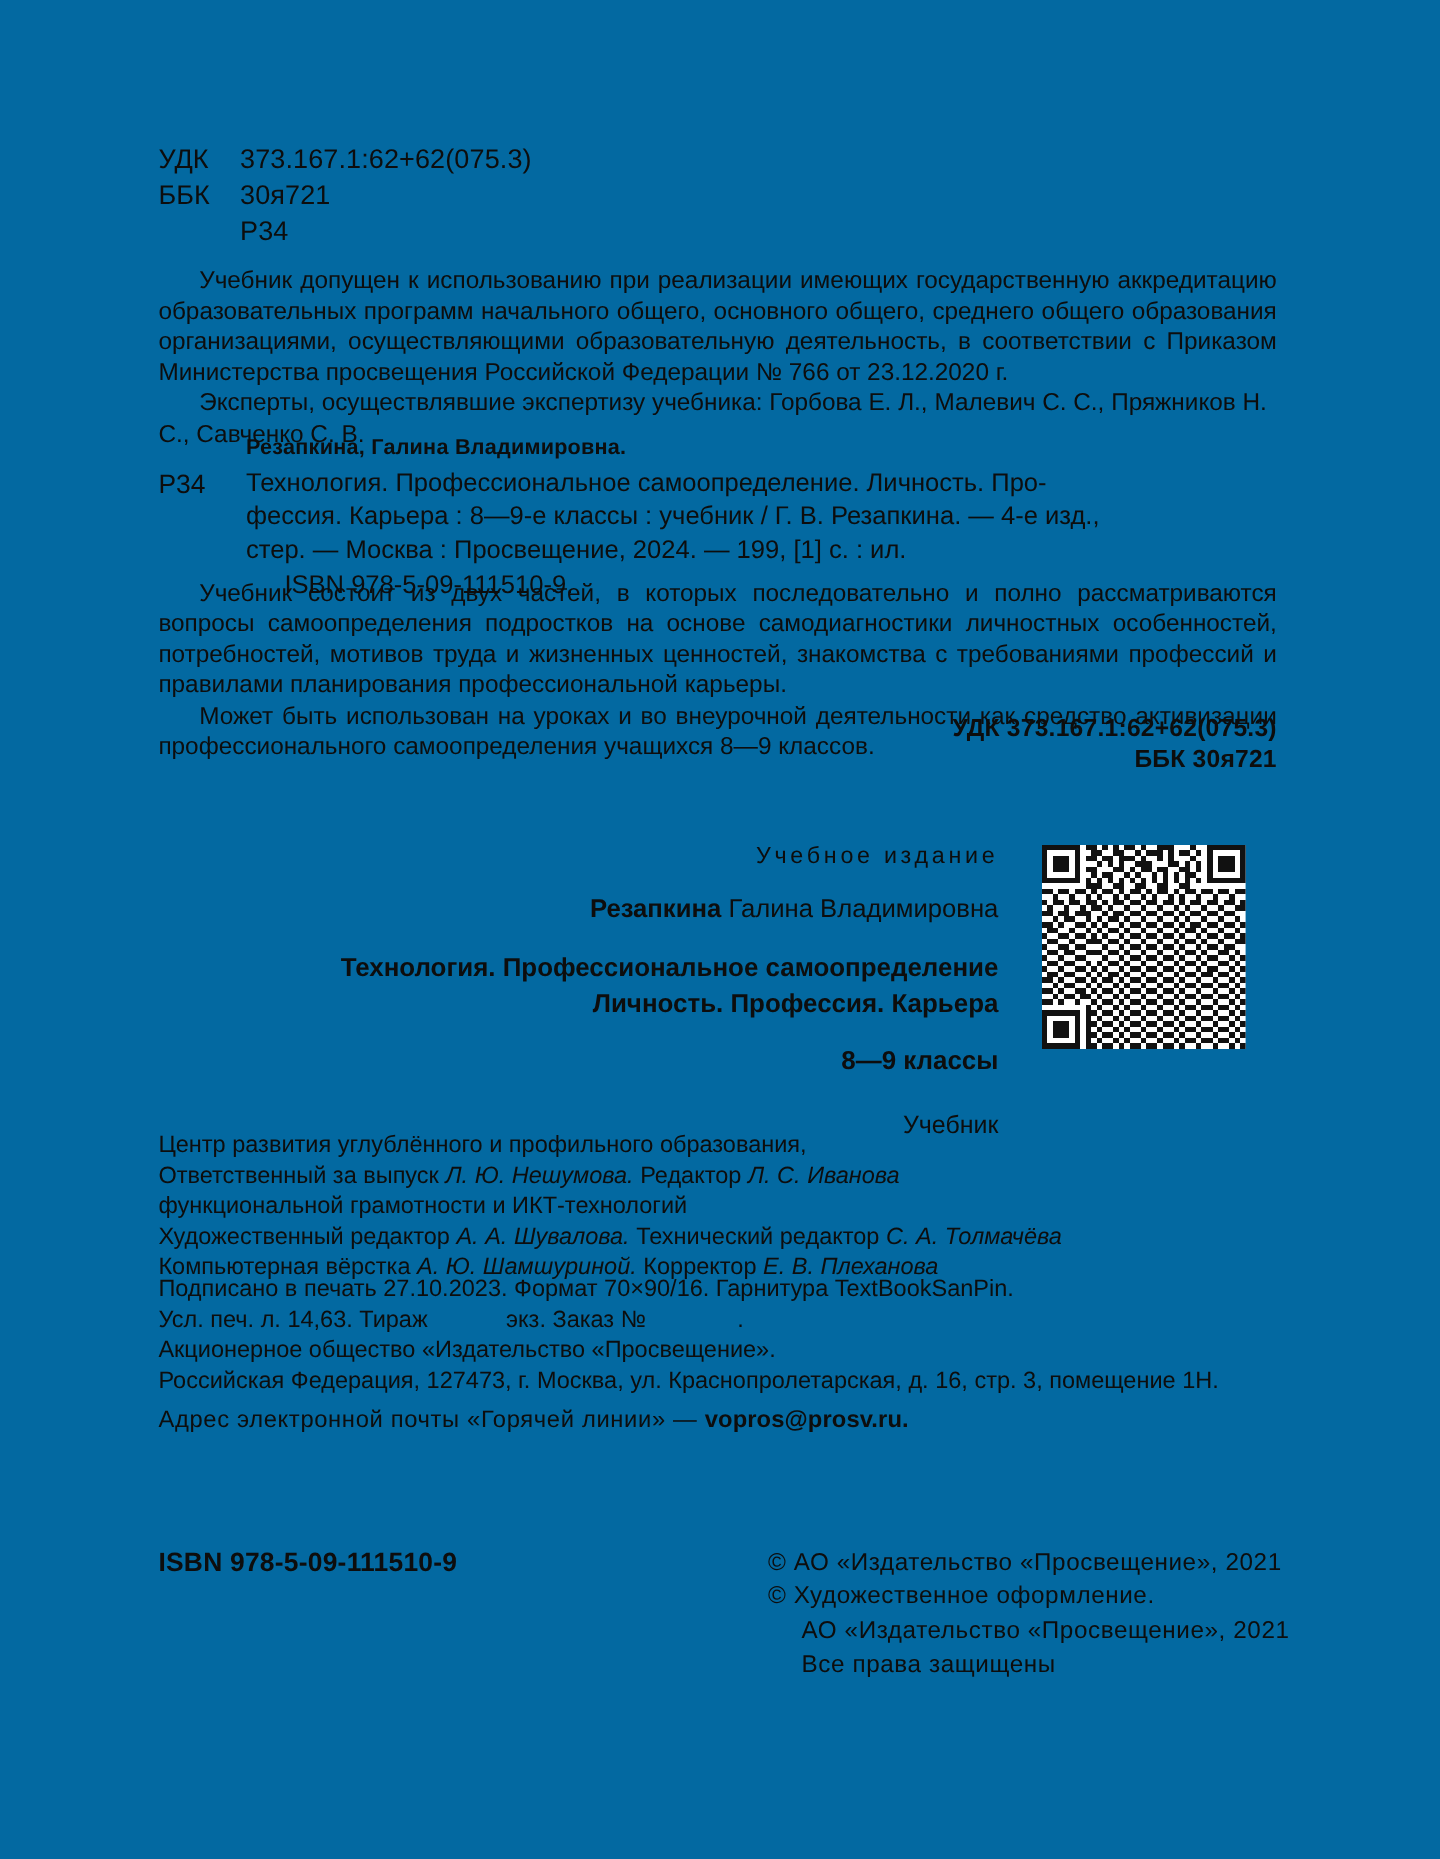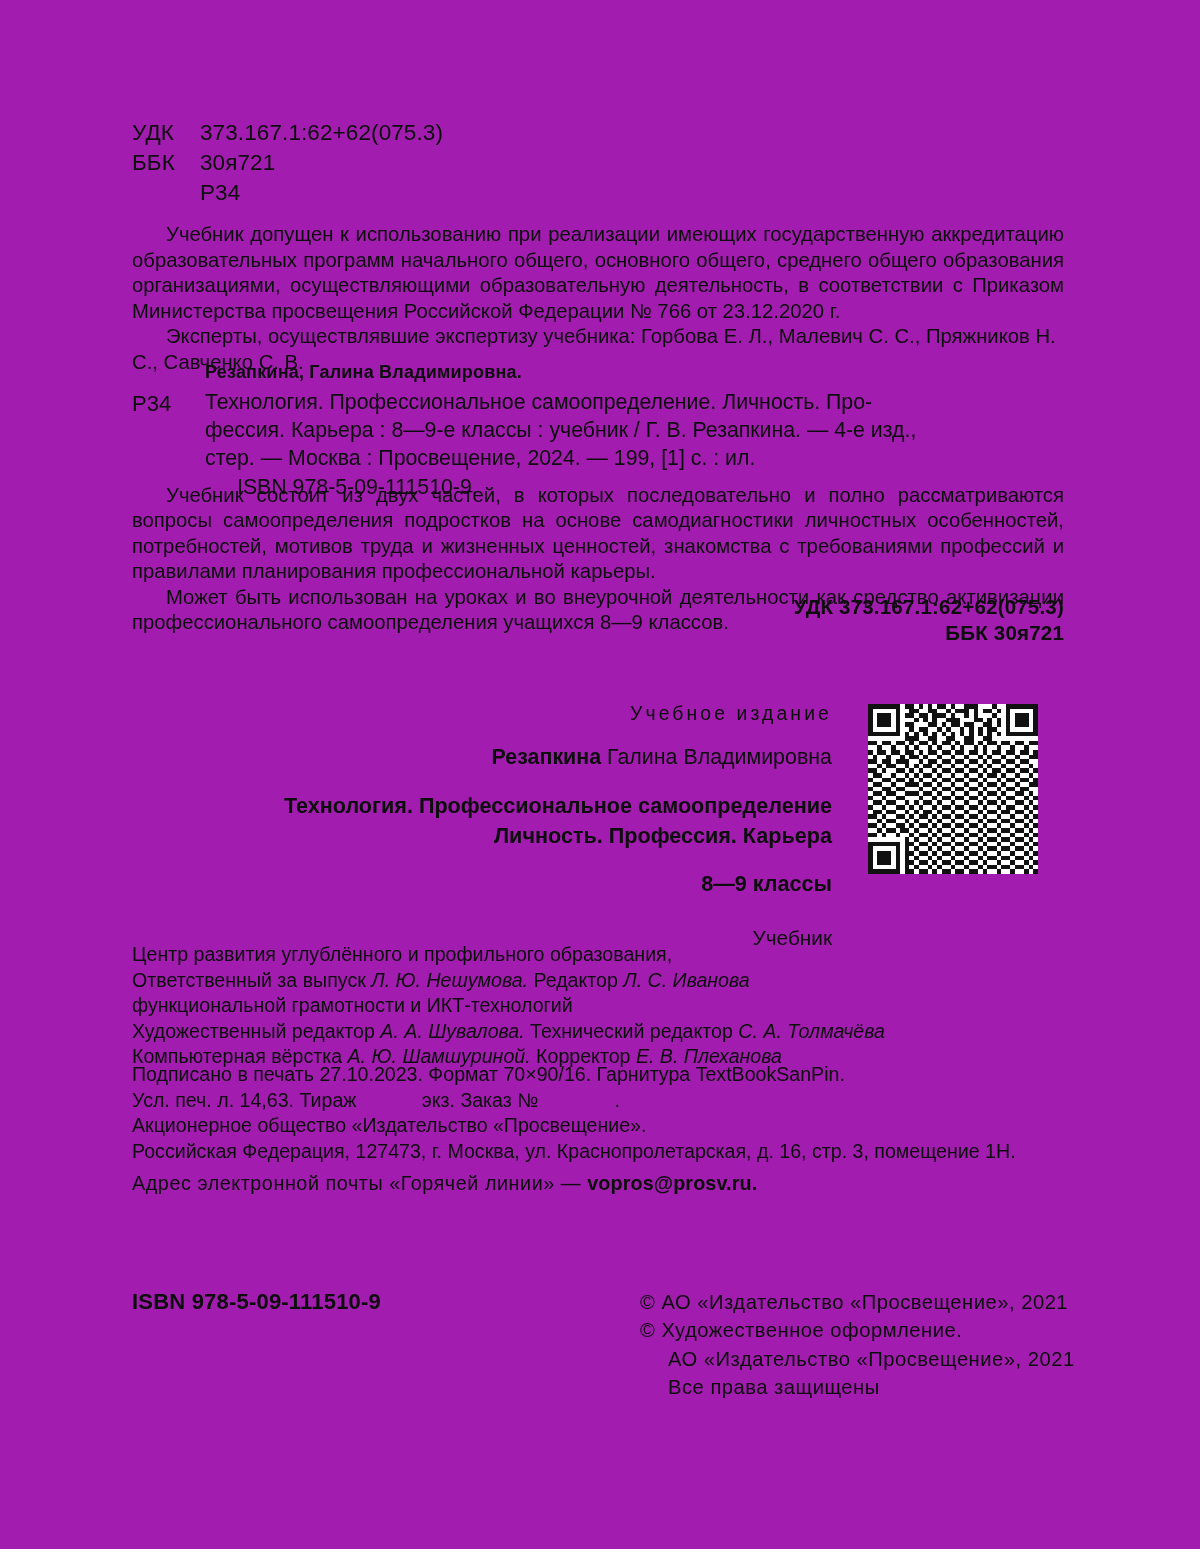--- a/index.html
+++ b/index.html
@@ -10,21 +10,21 @@
   }
   body {
     font-family: "Liberation Sans", sans-serif;
     color: #0d0d0d;
     -webkit-font-smoothing: antialiased;
   }
   .page {
     position: relative;
     width: 1200px;
     height: 1549px;
-    background: #a21caf;
+    background: #0369a1;
     overflow: hidden;
   }
 
   
   .udk-block {
     position: absolute;
     left: 132px;
     top: 118px;
     font-size: 22.5px;
     line-height: 30px;

